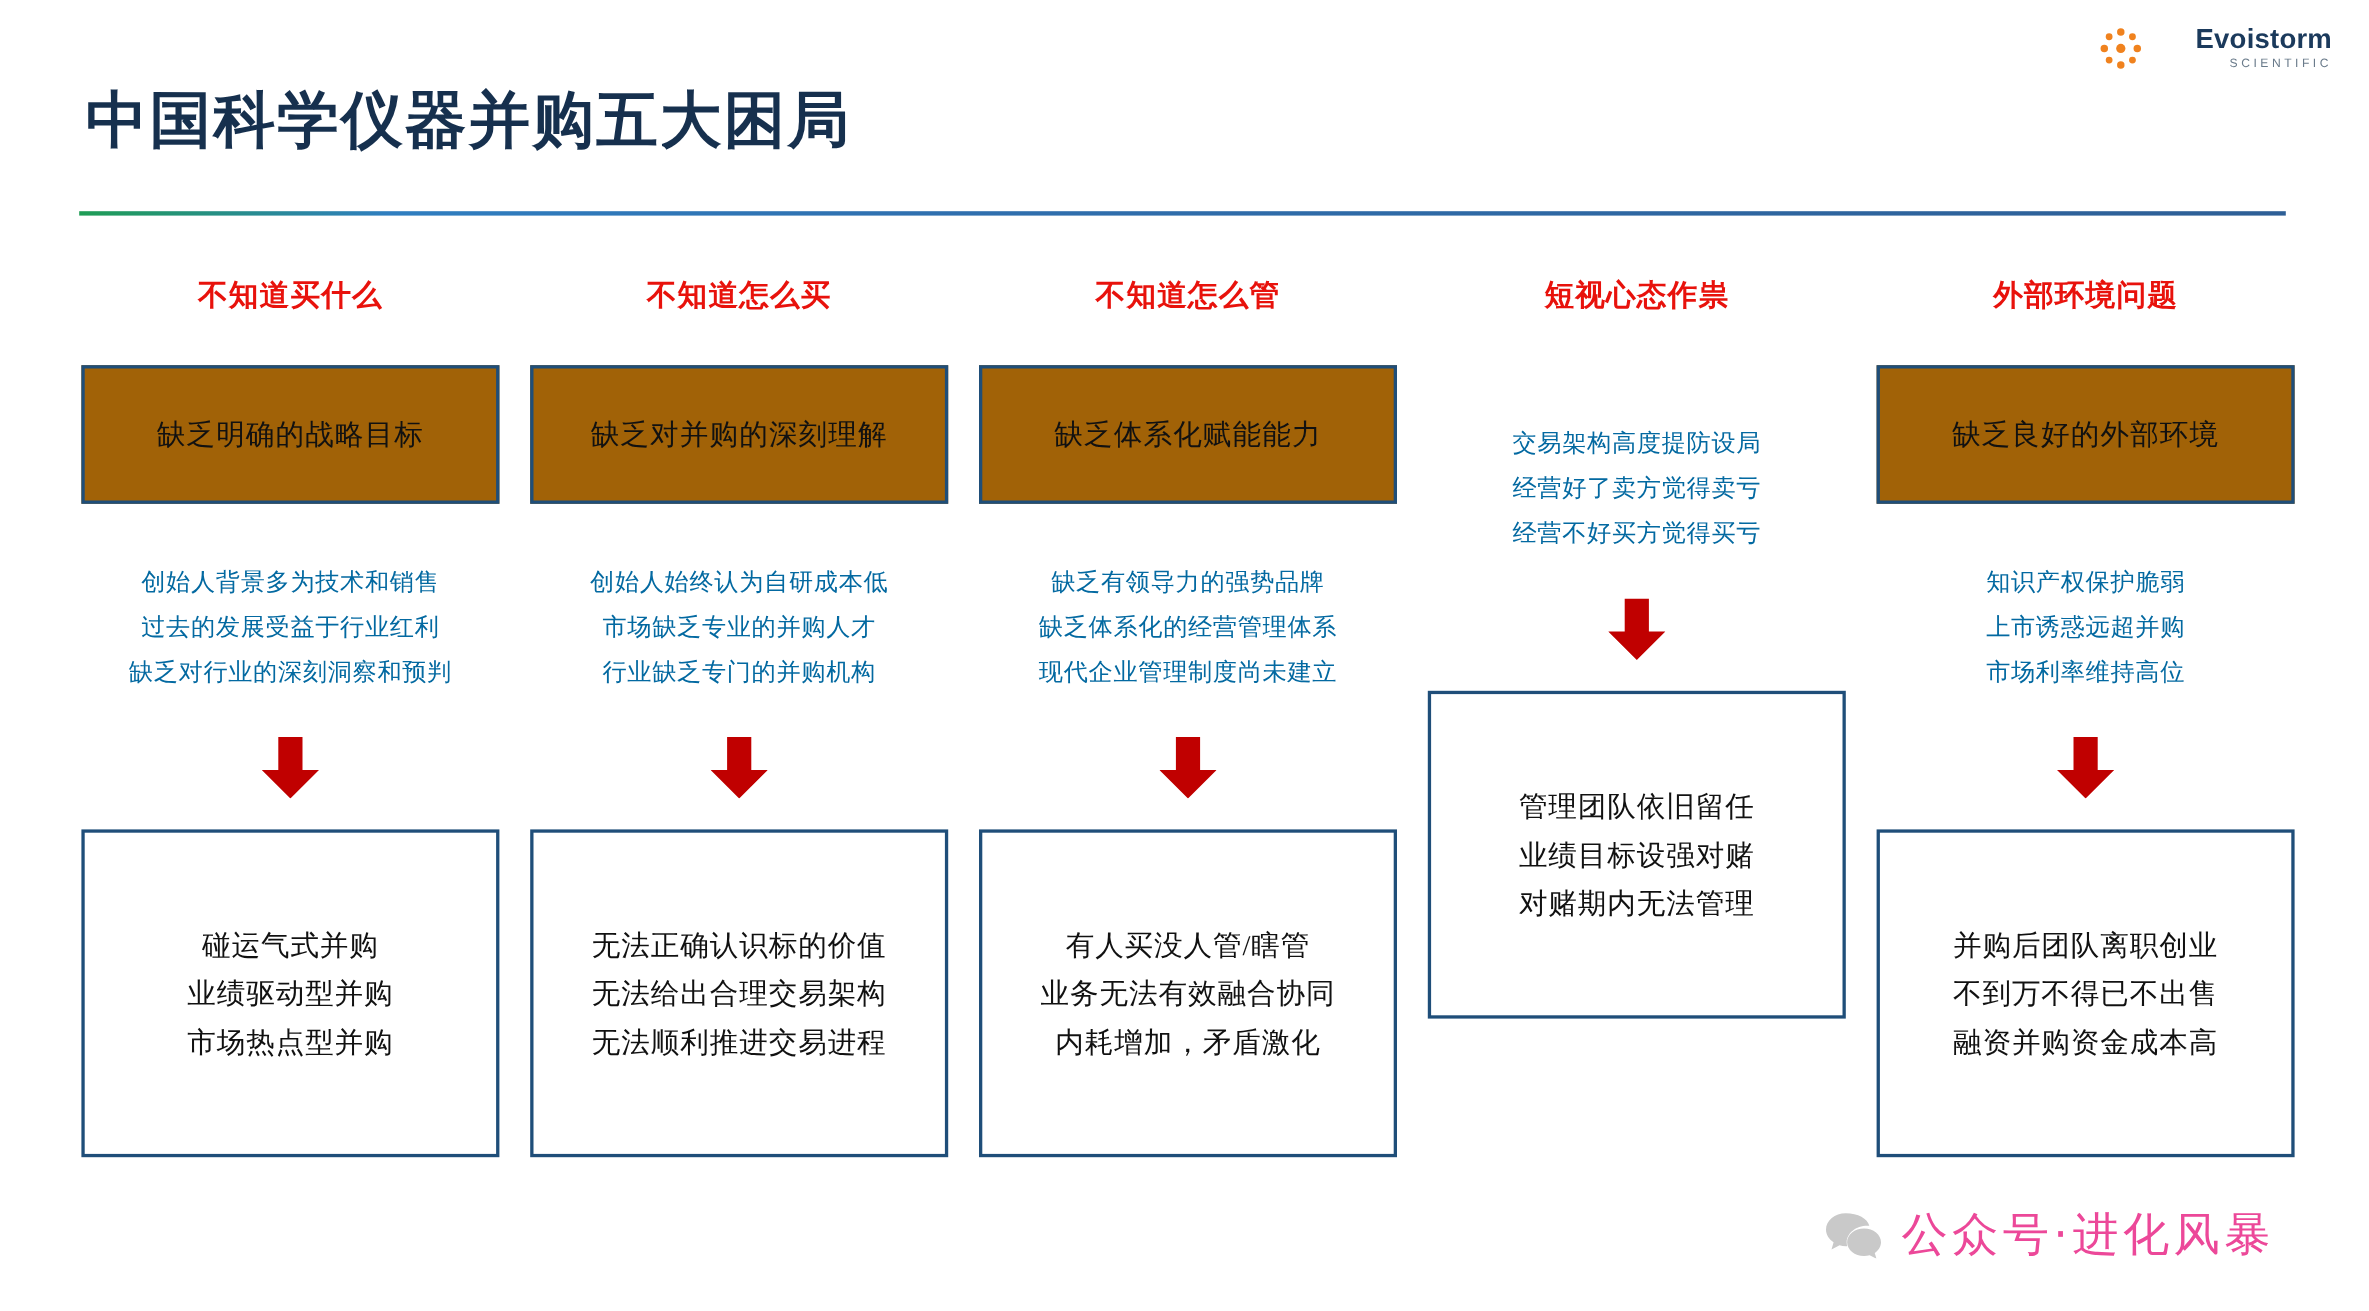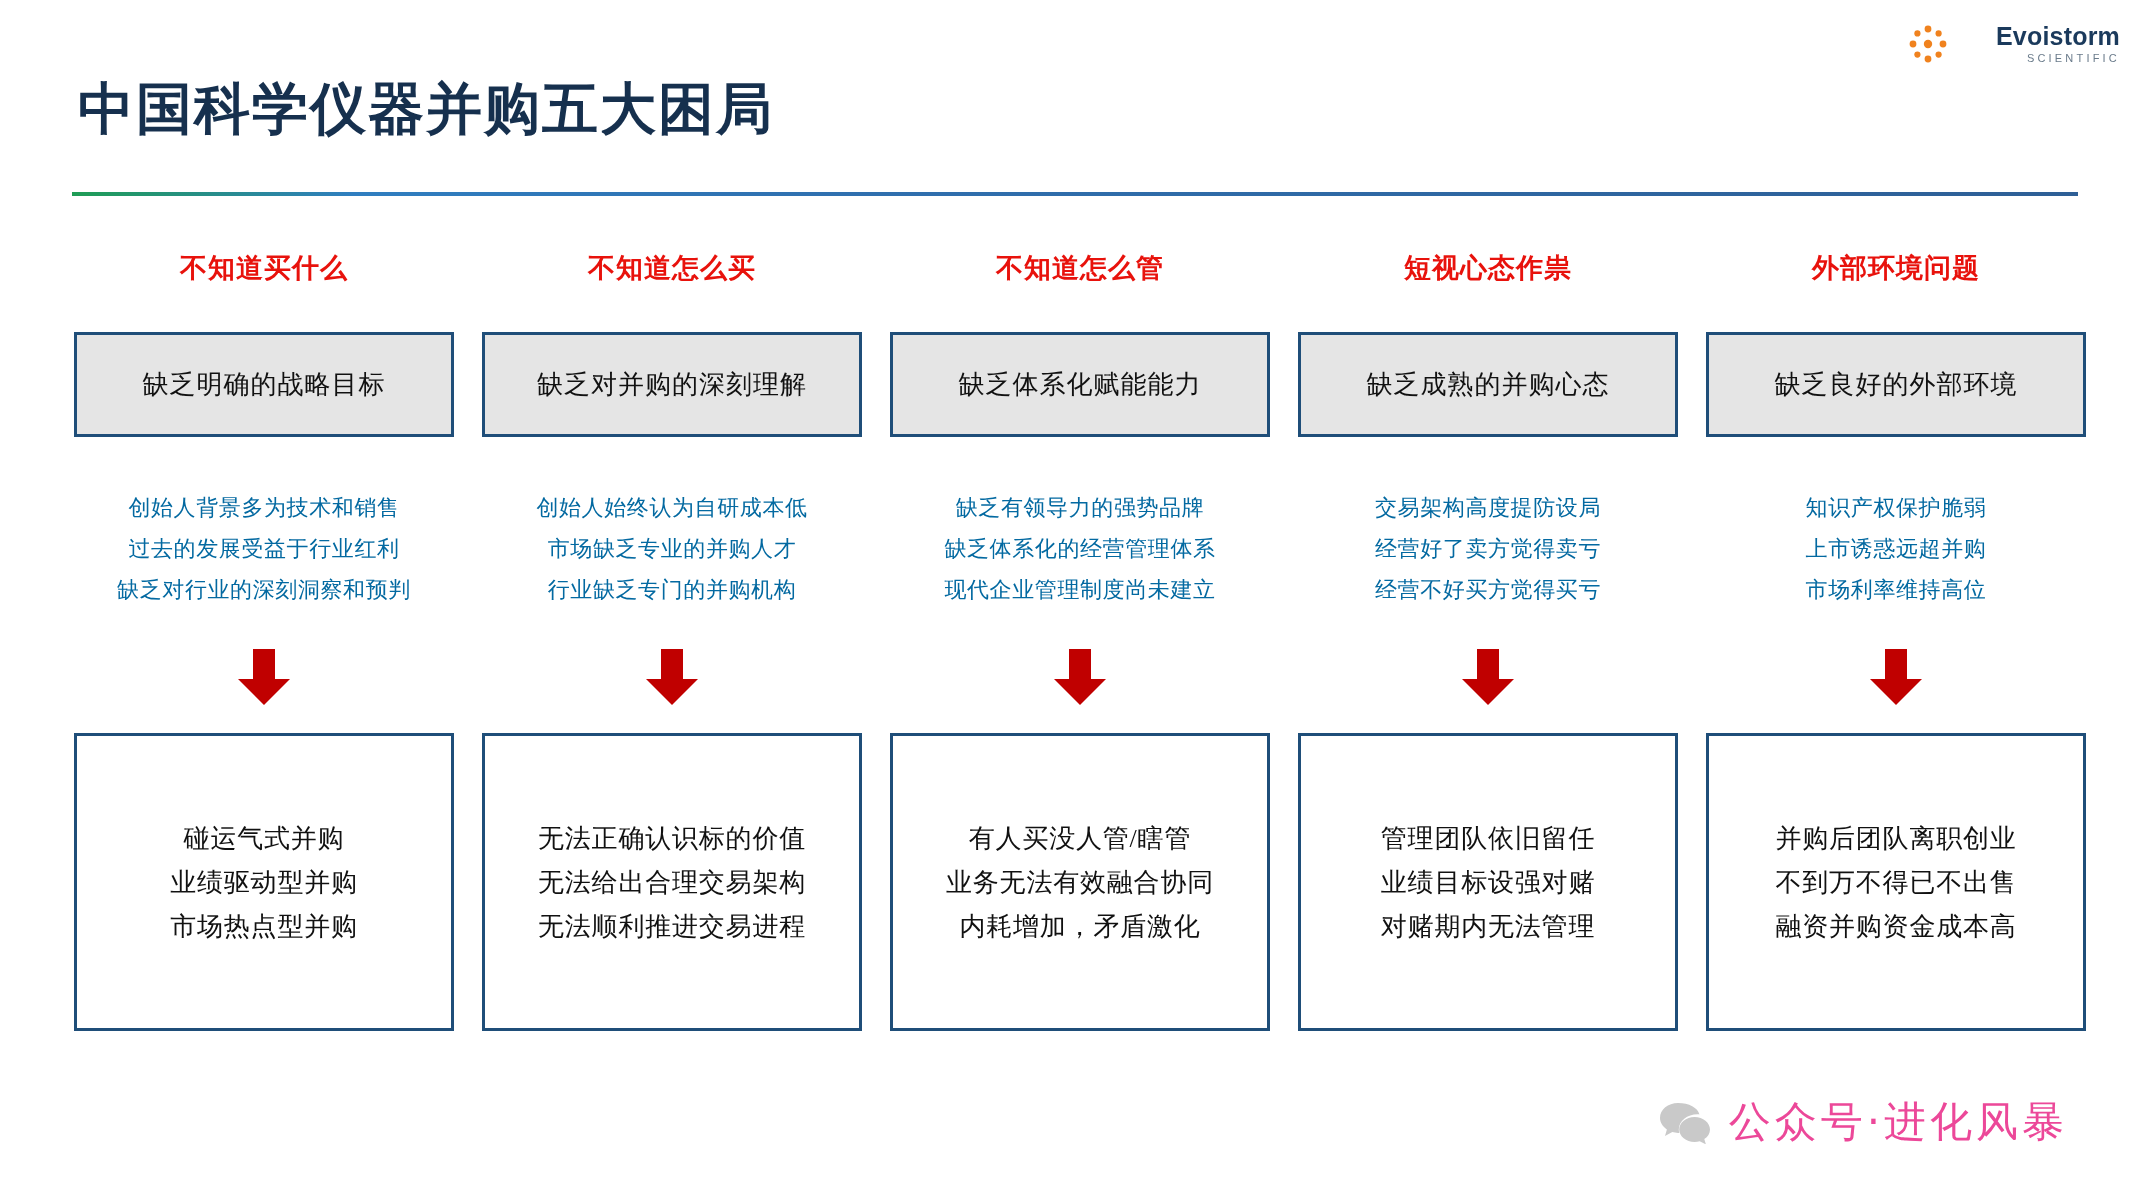--- a/index.html
+++ b/index.html
@@ -93,30 +93,30 @@
     font-family: "DejaVu Sans", sans-serif;
     font-size: 27px;
     font-weight: 700;
     color: #e8120c;
     letter-spacing: 1px;
     margin-bottom: 46px;
     white-space: nowrap;
   }
   .box-top {
     width: 100%;
-    height: 105px;
+    height: 126px;
     border: 3px solid #1f4e79;
     box-sizing: border-box;
     display: flex;
     align-items: center;
     justify-content: center;
     font-size: 26px;
     color: #111111;
     letter-spacing: 1px;
-    background: #e5e5e5;
+    background: #a16207;
   }
   .bullets {
     margin-top: 56px;
     display: flex;
     flex-direction: column;
     gap: 11px;
     align-items: center;
     width: 100%;
   }
   .bullet {
@@ -260,21 +260,20 @@
     </span>
     <div class="box-bottom">
       <div class="line">有人买没人管/瞎管</div>
       <div class="line">业务无法有效融合协同</div>
       <div class="line">内耗增加，矛盾激化</div>
     </div>
   </div>
 
   <div class="column col-4">
     <div class="col-head">短视心态作祟</div>
-    <div class="box-top">缺乏成熟的并购心态</div>
     <div class="bullets">
       <div class="bullet">交易架构高度提防设局</div>
       <div class="bullet">经营好了卖方觉得卖亏</div>
       <div class="bullet">经营不好买方觉得买亏</div>
     </div>
     <span class="arrow">
       <svg viewBox="0 0 52 56" width="52" height="56" aria-hidden="true">
         <polygon points="15,0 37,0 37,30 52,30 26,56 0,30 15,30" fill="#c00000"></polygon>
       </svg>
     </span>

